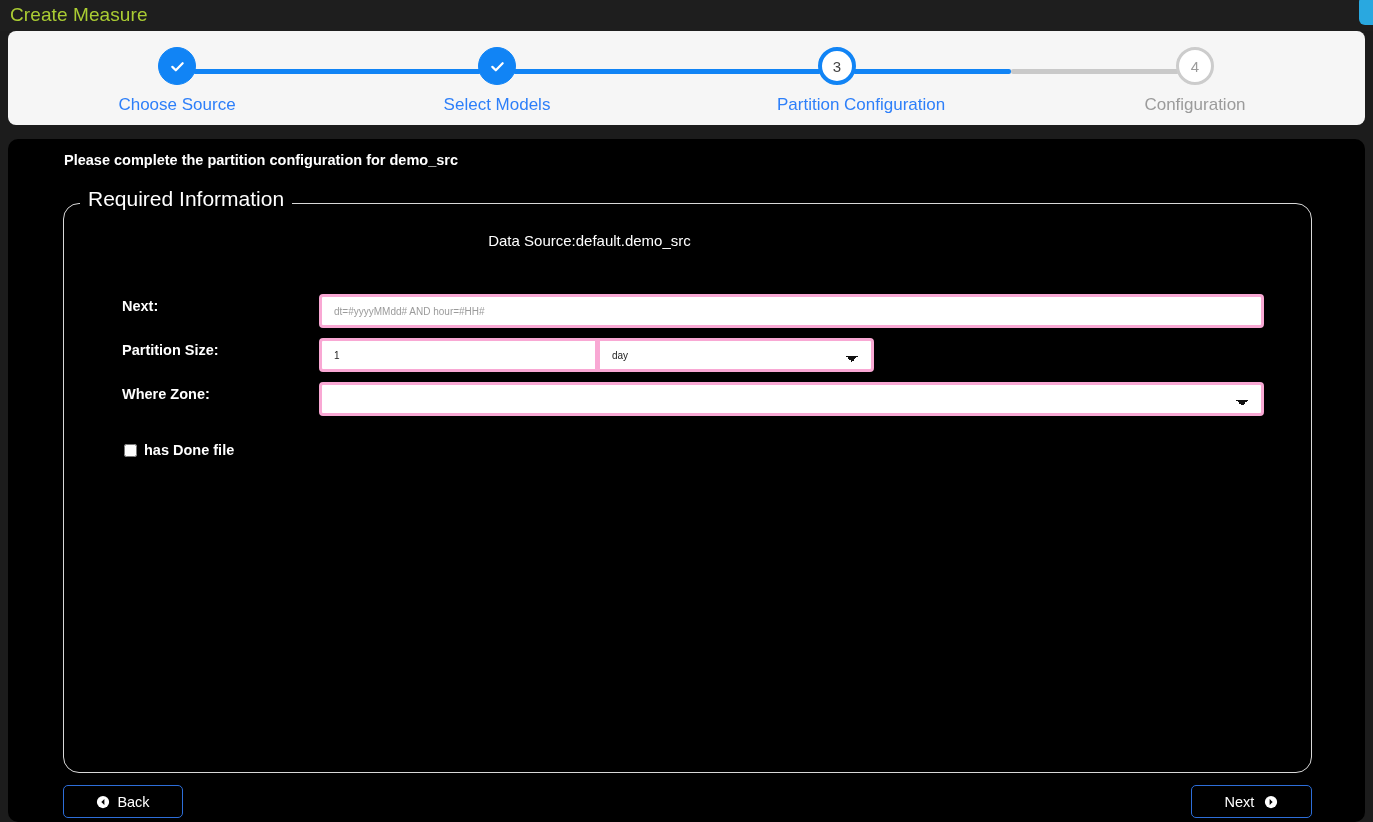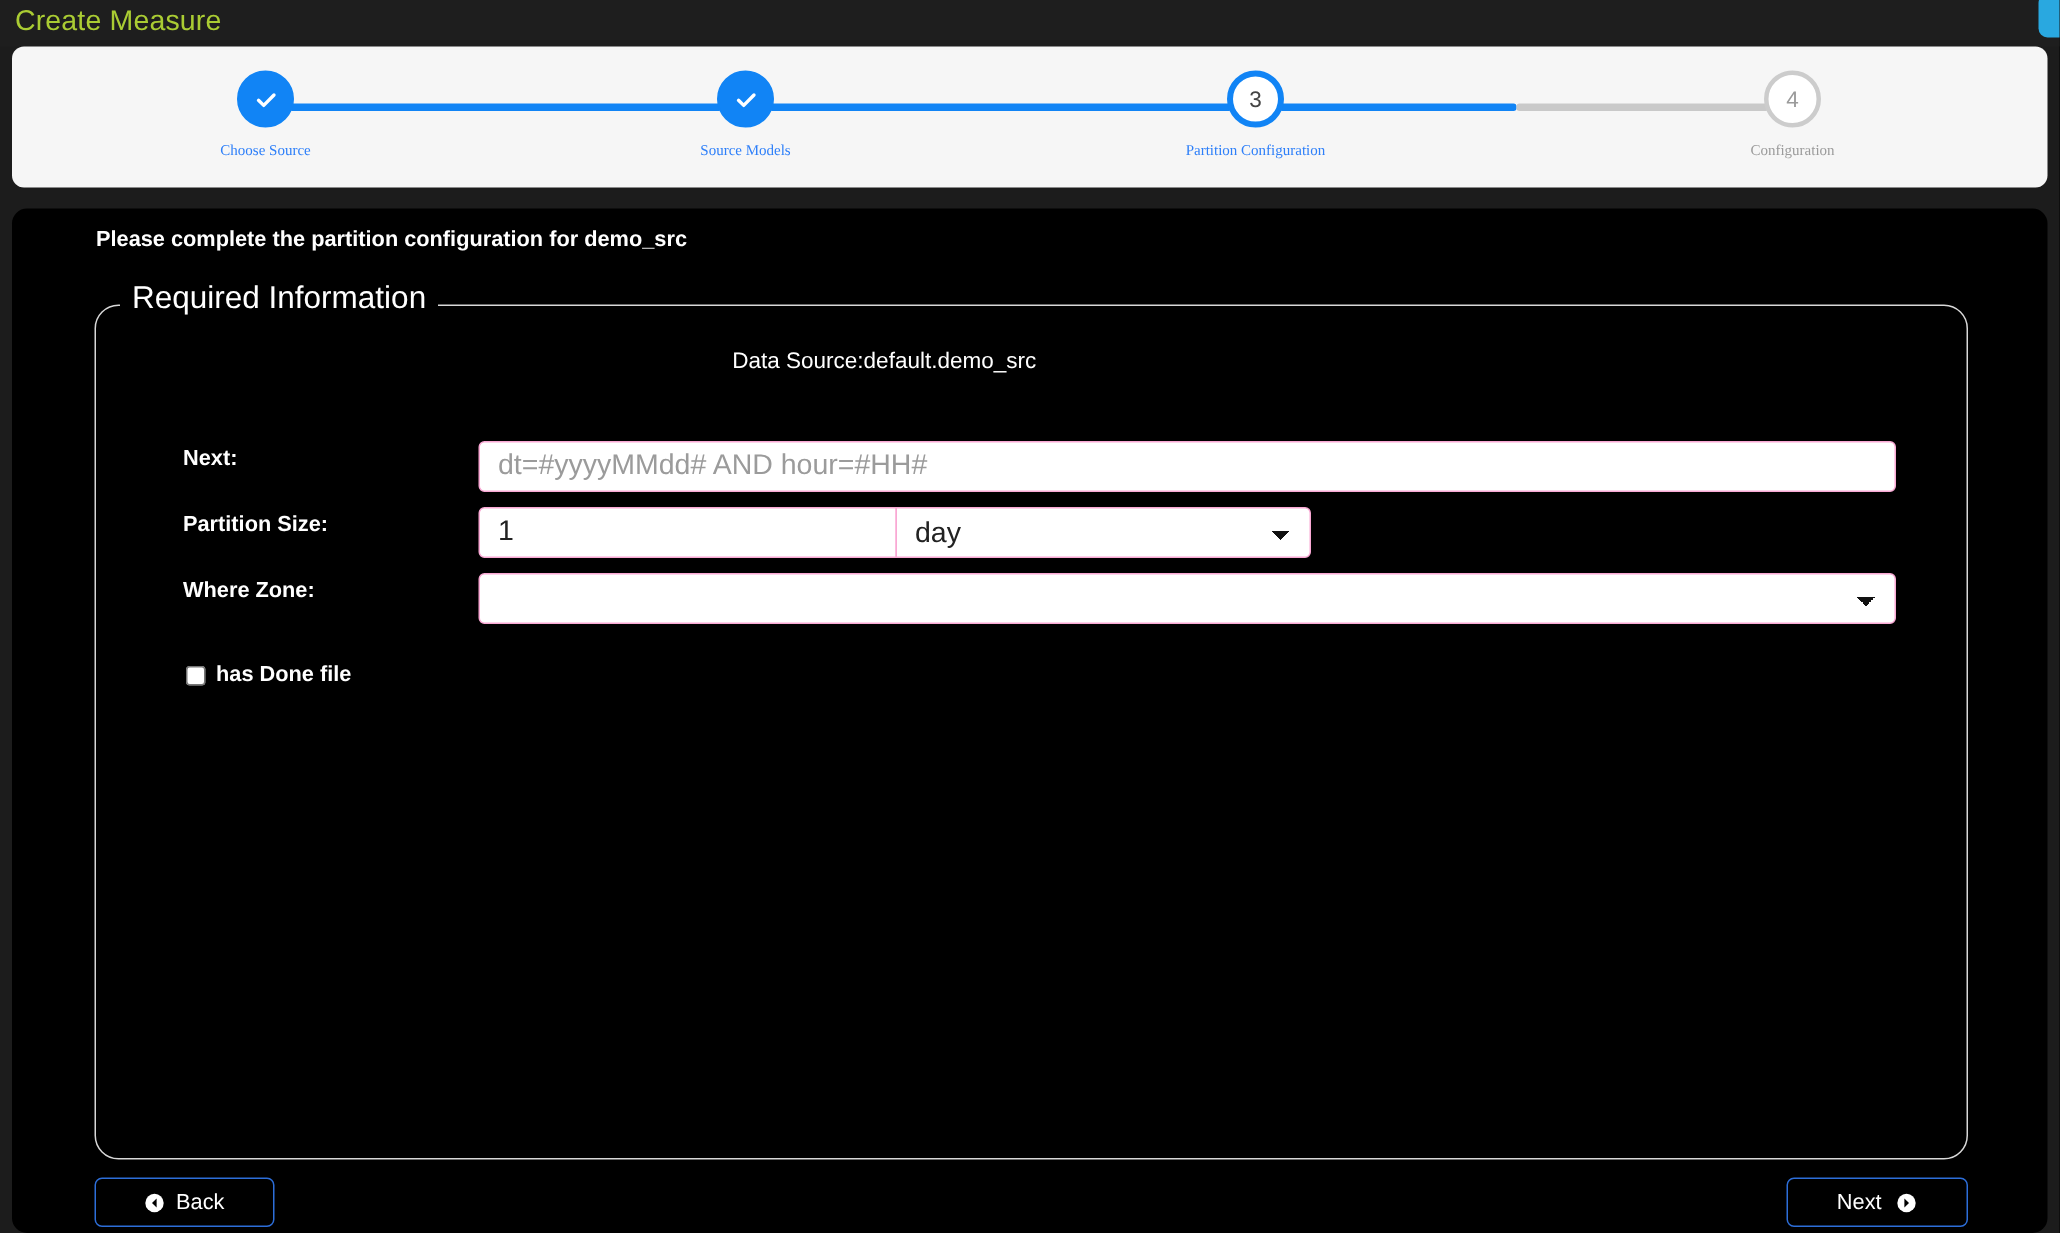--- a/index.html
+++ b/index.html
@@ -105,23 +105,22 @@
     border: 4px solid #1184f5;
     color: #444444;
   }
   .step-todo .step-circle {
     background: #ffffff;
     border: 3px solid #cccccc;
     color: #9b9b9b;
   }
   .step-label {
     margin-top: 10px;
-    font-size: 10px;
+    font-size: 17px;
     white-space: nowrap;
-    font-family: Liberation Serif, serif;
   }
   .step-done .step-label,
   .step-active .step-label { color: #2d7ff9; }
   .step-todo .step-label   { color: #9b9b9b; }
   .check {
     width: 15px;
     height: 15px;
     display: block;
   }
 
@@ -201,23 +200,23 @@
     position: absolute;
     left: 255px;
     width: 945px;
     height: 34px;
     display: flex;
   }
   .txt-input, .sel-input {
     box-sizing: border-box;
     height: 34px;
     background: #ffffff;
-    border: 1px solid #f9a8d4;
+    border: 3px solid #f9a8d4;
     border-radius: 4px;
-    font-size: 19px;
+    font-size: 10px;
     color: #222222;
     padding: 0 12px;
     font-family: "Liberation Sans", sans-serif;
     outline: none;
   }
   .txt-input::placeholder { color: #9b9b9b; }
   .w-full { width: 100%; }
 
   .input-group { display: flex; }
   .input-group .num {
@@ -310,21 +309,21 @@
       </div>
       <div class="step-label">Choose Source</div>
     </div>
 
     <div class="step step-done" style="left:489px;">
       <div class="step-circle">
         <svg class="check" viewBox="0 0 16 16">
           <path d="M2.5 8.4 L6.2 12 L13.5 4.6" fill="none" stroke="#ffffff" stroke-width="2.4" stroke-linecap="round" stroke-linejoin="round"></path>
         </svg>
       </div>
-      <div class="step-label">Source Models</div>
+      <div class="step-label">Select Models</div>
     </div>
 
     <div class="step step-active" style="left:829px;">
       <div class="step-circle">
         <span>3</span>
       </div>
       <div class="step-label">Partition Configuration</div>
     </div>
 
     <div class="step step-todo" style="left:1187px;">

